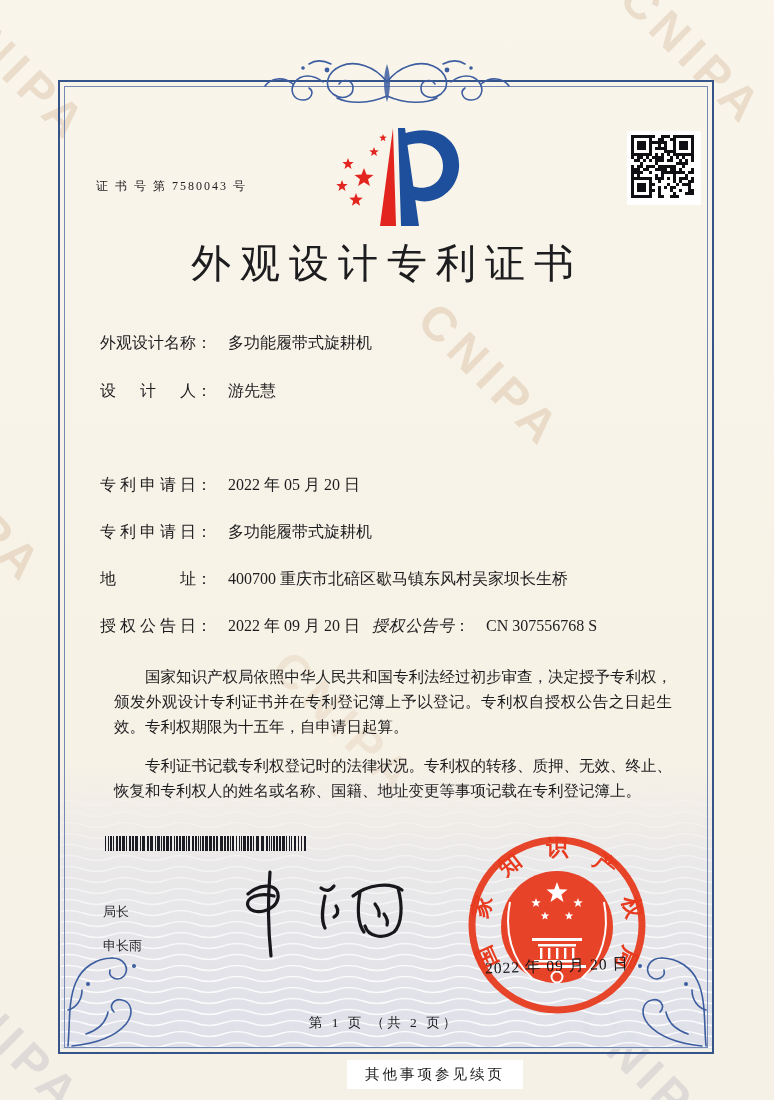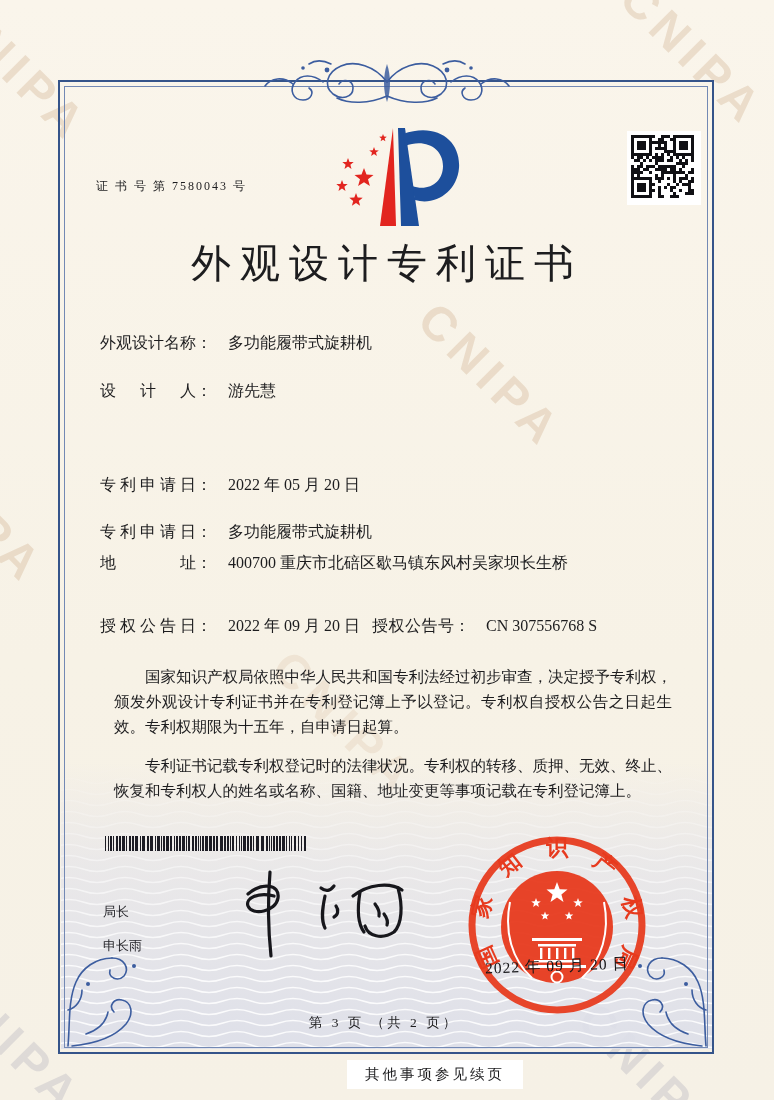--- a/index.html
+++ b/index.html
@@ -16,21 +16,21 @@
          border:2.5px solid #35548a;}
   .frame-inner{position:absolute;left:4px;top:4px;right:4px;bottom:4px;border:1px solid #7389b4;}
   
   .cert-no{position:absolute;left:96px;top:130px;font-size:12px;letter-spacing:2px;margin-top:48px;}
   .title{position:absolute;left:0;top:236px;width:100%;text-align:center;
          font-size:40px;font-weight:400;letter-spacing:9px;}
   .qr{position:absolute;left:627px;top:131px;width:74px;height:74px;background:#fff;}
   
   .row{position:absolute;left:100px;width:590px;font-size:16px;line-height:22px;white-space:nowrap;}
   .flabel{display:inline-block;width:96px;text-align:justify;text-align-last:justify;vertical-align:top;}
-  .flabel2{display:inline-block;width:82px;text-align:justify;text-align-last:justify;vertical-align:top;}
+  .flabel2{display:inline-block;width:82px;text-align:justify;text-align-last:justify;vertical-align:top;font-style:italic;}
   .fval{margin-left:16px;}
   .grant2{position:absolute;left:272px;top:0;}
   
   .paras{position:absolute;left:100px;top:650px;width:586px;font-size:15.5px;line-height:25px;text-align:justify;}
   .paras p{margin:14px;text-indent:2em;}
   
   .barcode{position:absolute;left:105px;top:836px;}
   
   .issuer{position:absolute;left:103px;top:895px;font-family:"Liberation Sans","DejaVu Sans",sans-serif;
           font-size:13px;font-weight:500;line-height:34px;color:#26262b;}
@@ -171,21 +171,21 @@
   </div>
   <div class="row" style="top:380px;">
     <span class="flabel">设计人</span><span>：</span><span class="fval">游先慧</span>
   </div>
   <div class="row" style="top:474px;">
     <span class="flabel">专利申请日</span><span>：</span><span class="fval">2022 年 05 月 20 日</span>
   </div>
   <div class="row" style="top:521px;">
     <span class="flabel">专利申请日</span><span>：</span><span class="fval">多功能履带式旋耕机</span>
   </div>
-  <div class="row" style="top:552px;">
+  <div class="row" style="top:568px;">
     <span class="flabel">地址</span><span>：</span><span class="fval">400700 重庆市北碚区歇马镇东风村吴家坝长生桥</span>
   </div>
   <div class="row" style="top:615px;">
     <span class="flabel">授权公告日</span><span>：</span><span class="fval">2022 年 09 月 20 日</span>
     <span class="grant2">
       <span class="flabel2">授权公告号</span><span>：</span><span class="fval">CN 307556768 S</span>
     </span>
   </div>
 
   <div class="paras">
@@ -306,18 +306,18 @@
     <path d="M142,72 C148,102 140,130 120,148" fill="none" stroke="#ffffff" stroke-width="2"></path>
     <defs>
         <path id="sealArc" d="M45.5,144.5 A70,70 0 1 1 144.5,144.5" fill="none"></path>
       </defs>
     <text font-size="22" font-weight="700" fill="#e73a1e" font-family="'Liberation Serif','DejaVu Serif',serif">
       <textPath href="#sealArc" startOffset="14" textLength="302" lengthAdjust="spacing">国家知识产权局</textPath>
     </text>
   </svg>
   <div class="seal-date">2022 年 09 月 20 日</div>
 
-  <div class="page-num">第 3 页 （共 2 页）</div>
+  <div class="page-num">第 1 页 （共 2 页）</div>
   <div class="note-wrap">
     <span class="note">其他事项参见续页</span>
   </div>
 
 </div>
 
 </body></html>

